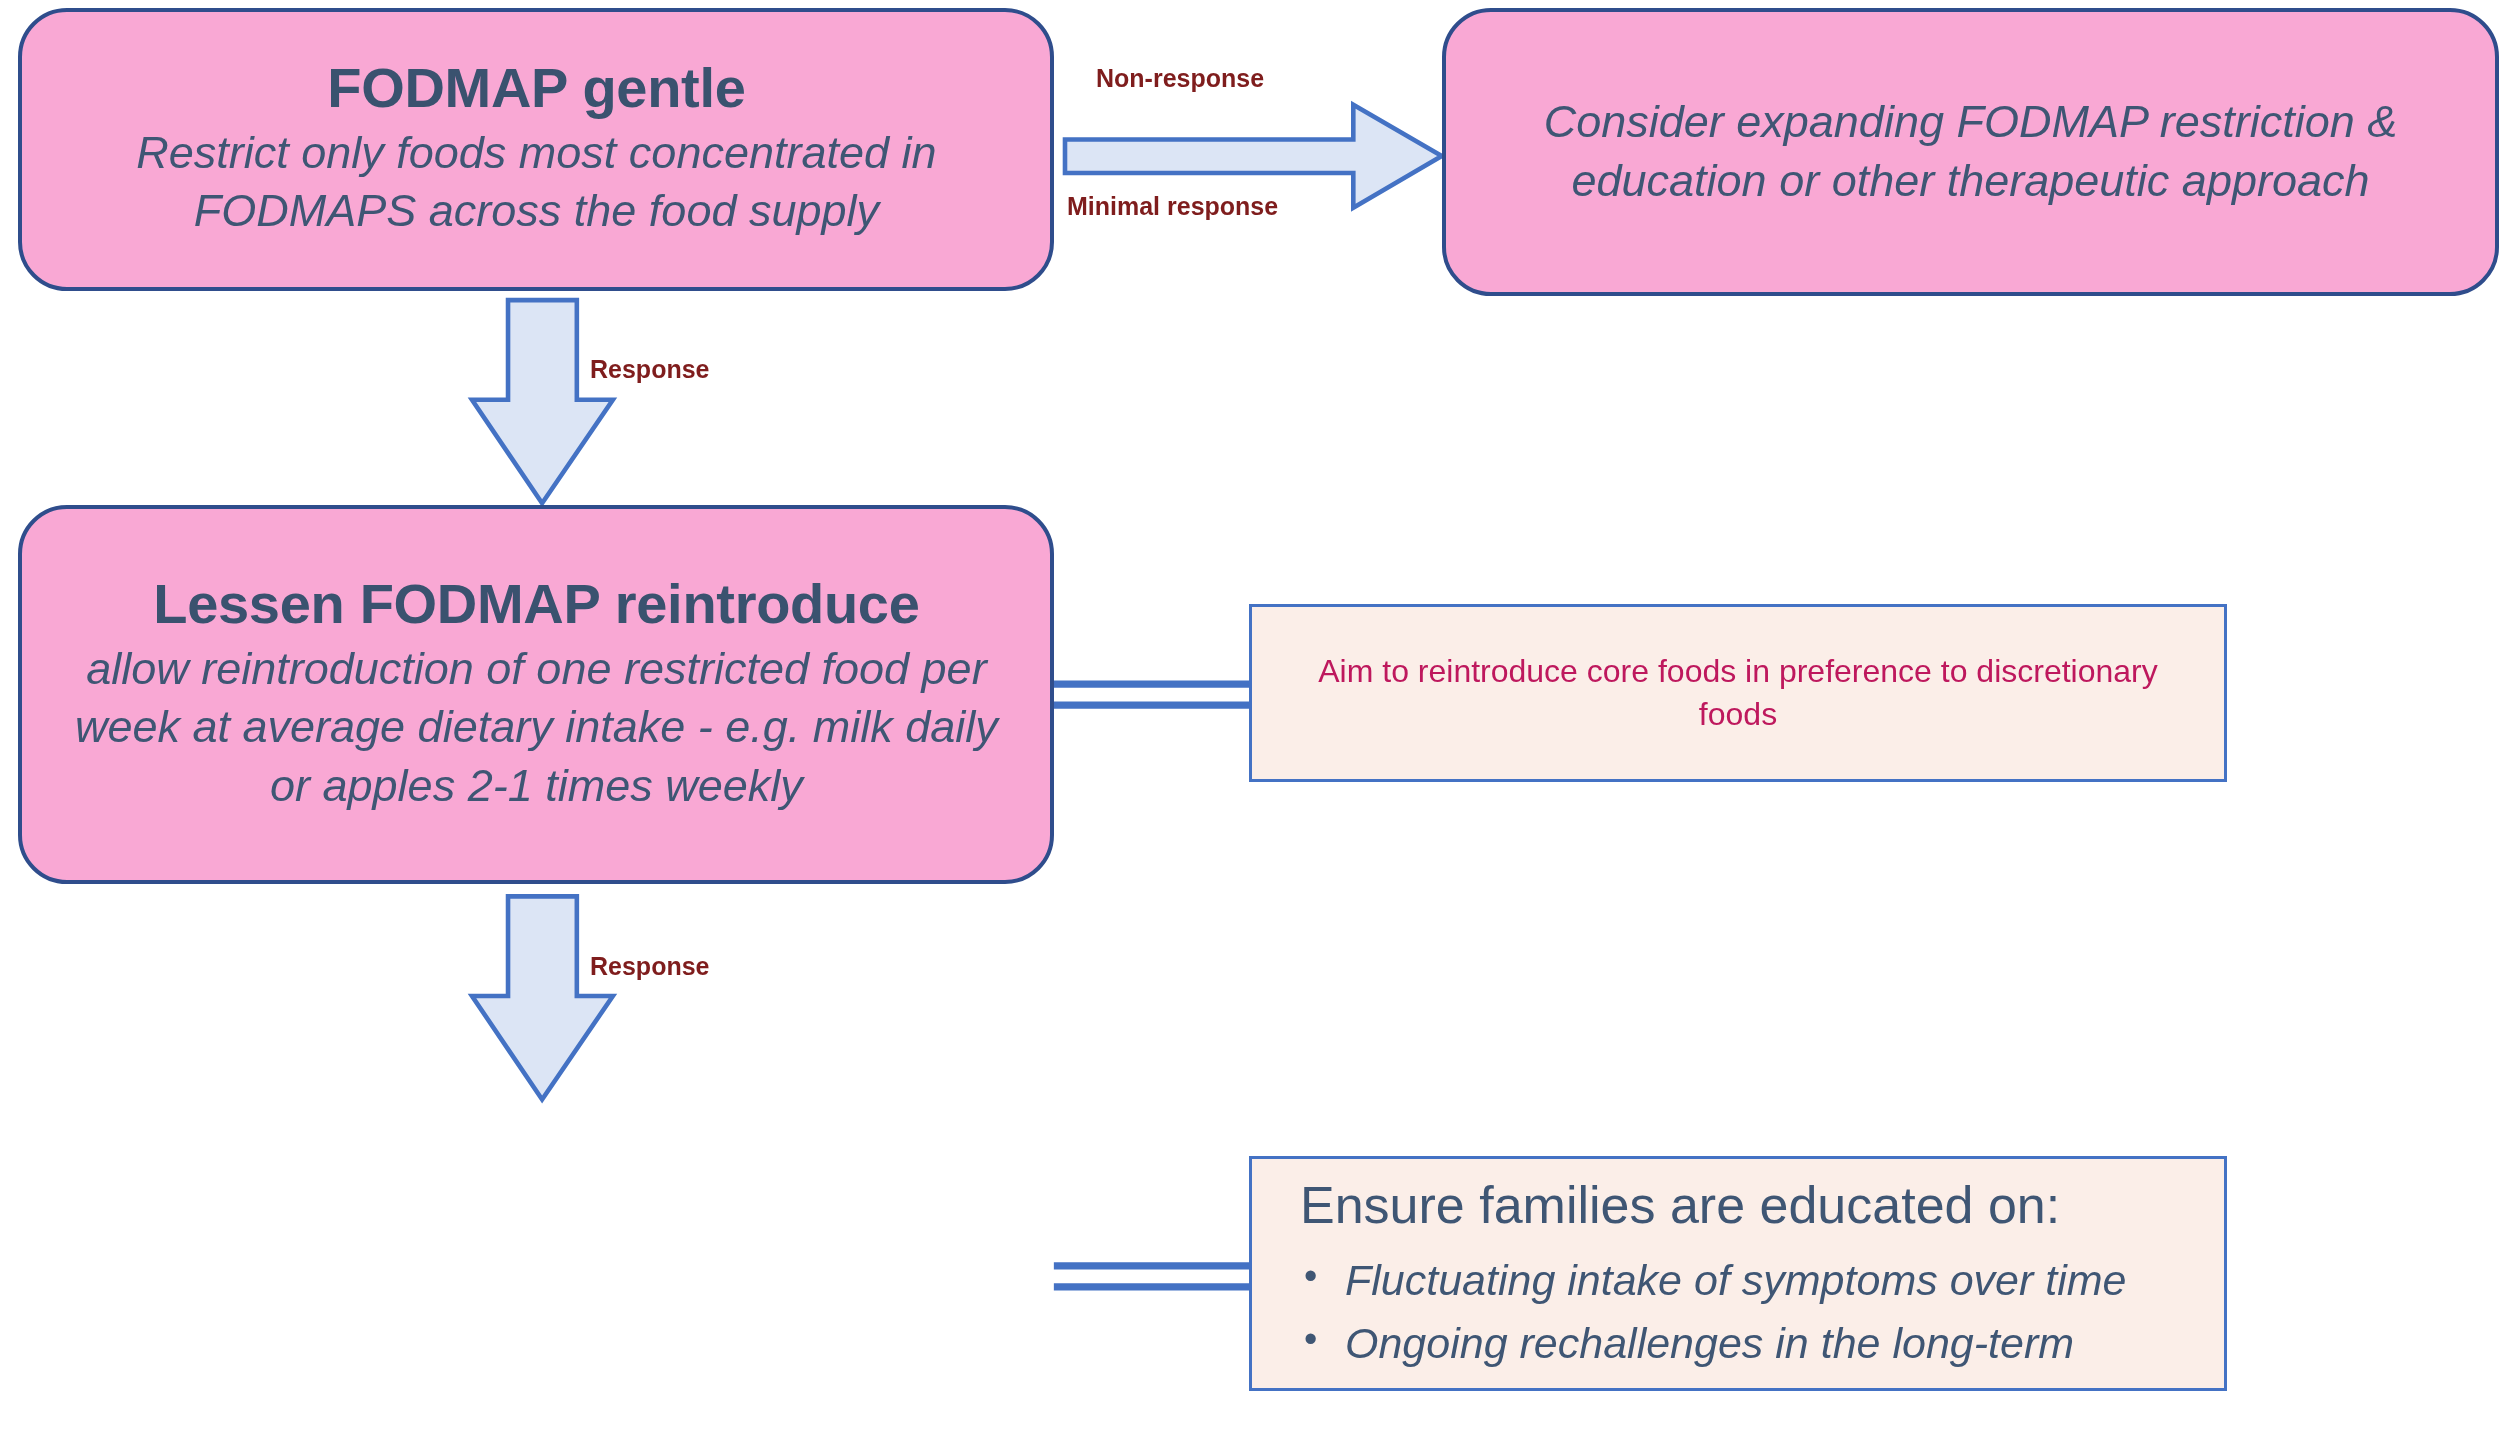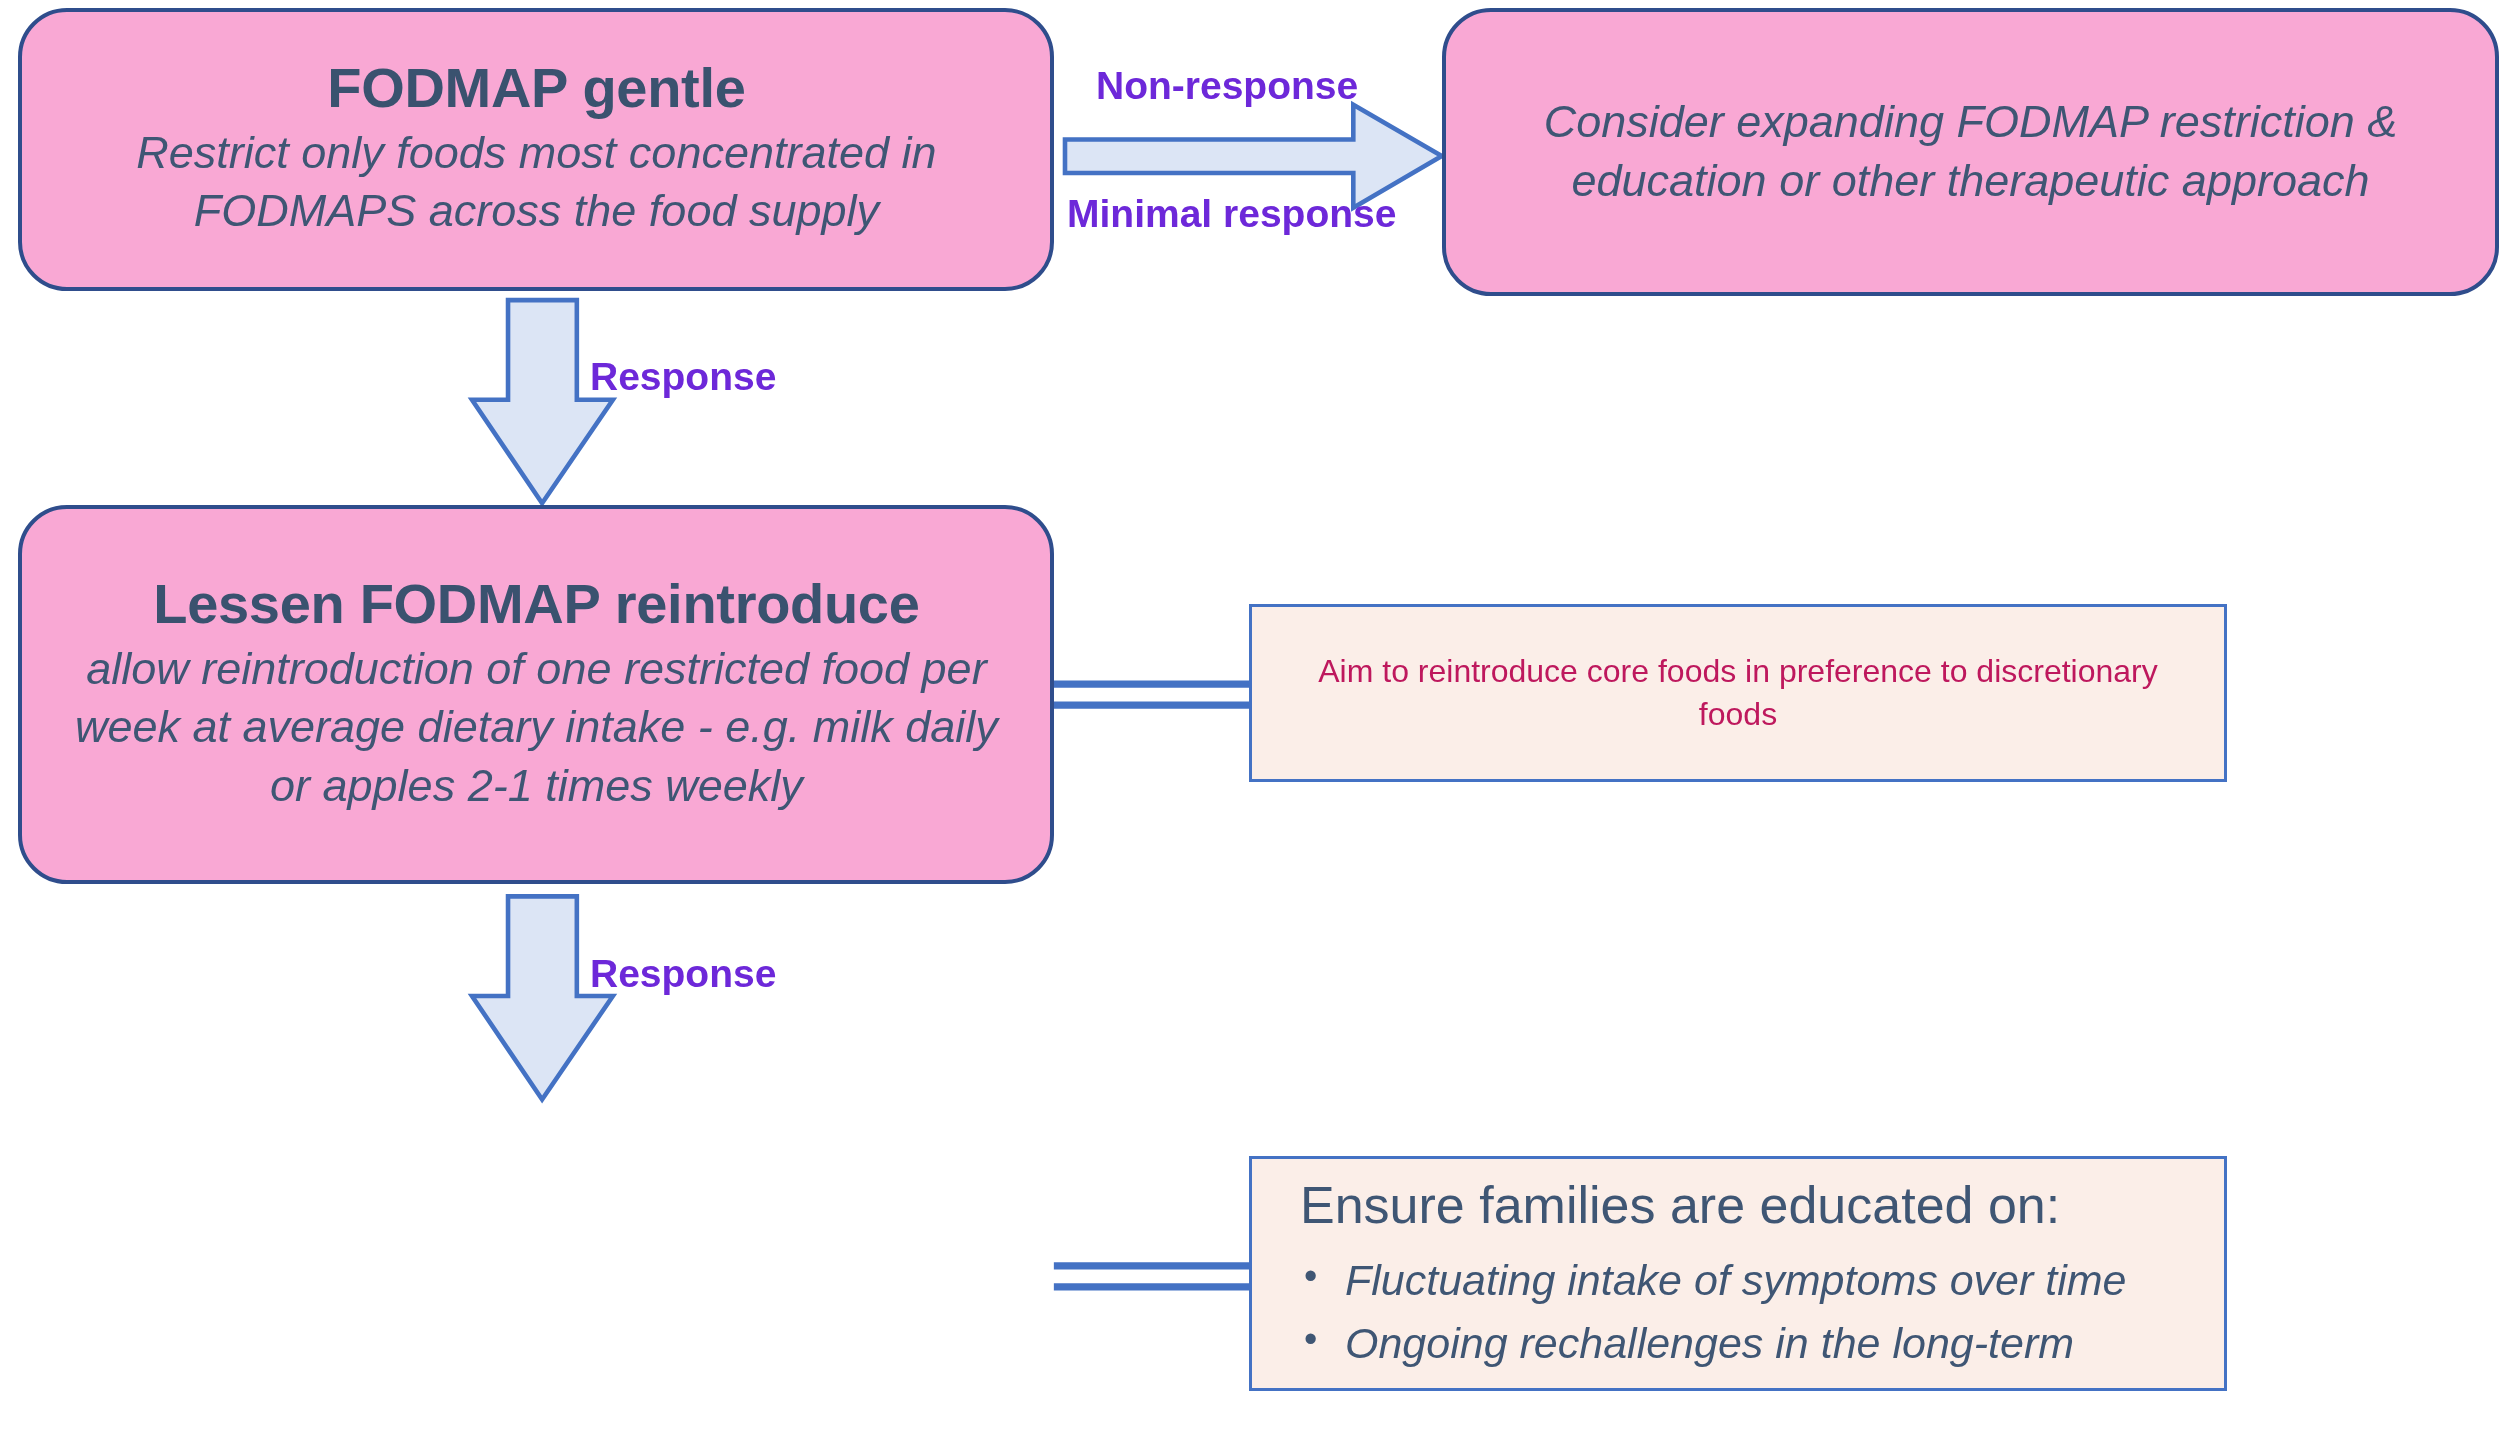--- a/index.html
+++ b/index.html
@@ -93,22 +93,22 @@
     font-style: normal;
     color: #3F5674;
     font-size: 38px;
     line-height: 1.46;
   }
 
   
   .alabel {
     position: absolute;
     font-weight: bold;
-    font-size: 39px;
-    color: #6d28d9;
+    font-size: 25px;
+    color: #7f1d1d;
     white-space: nowrap;
     line-height: 1;
   }
 
   
   #arrows {
     position: absolute;
     left: 0;
     top: 0;
     width: 2512px;

